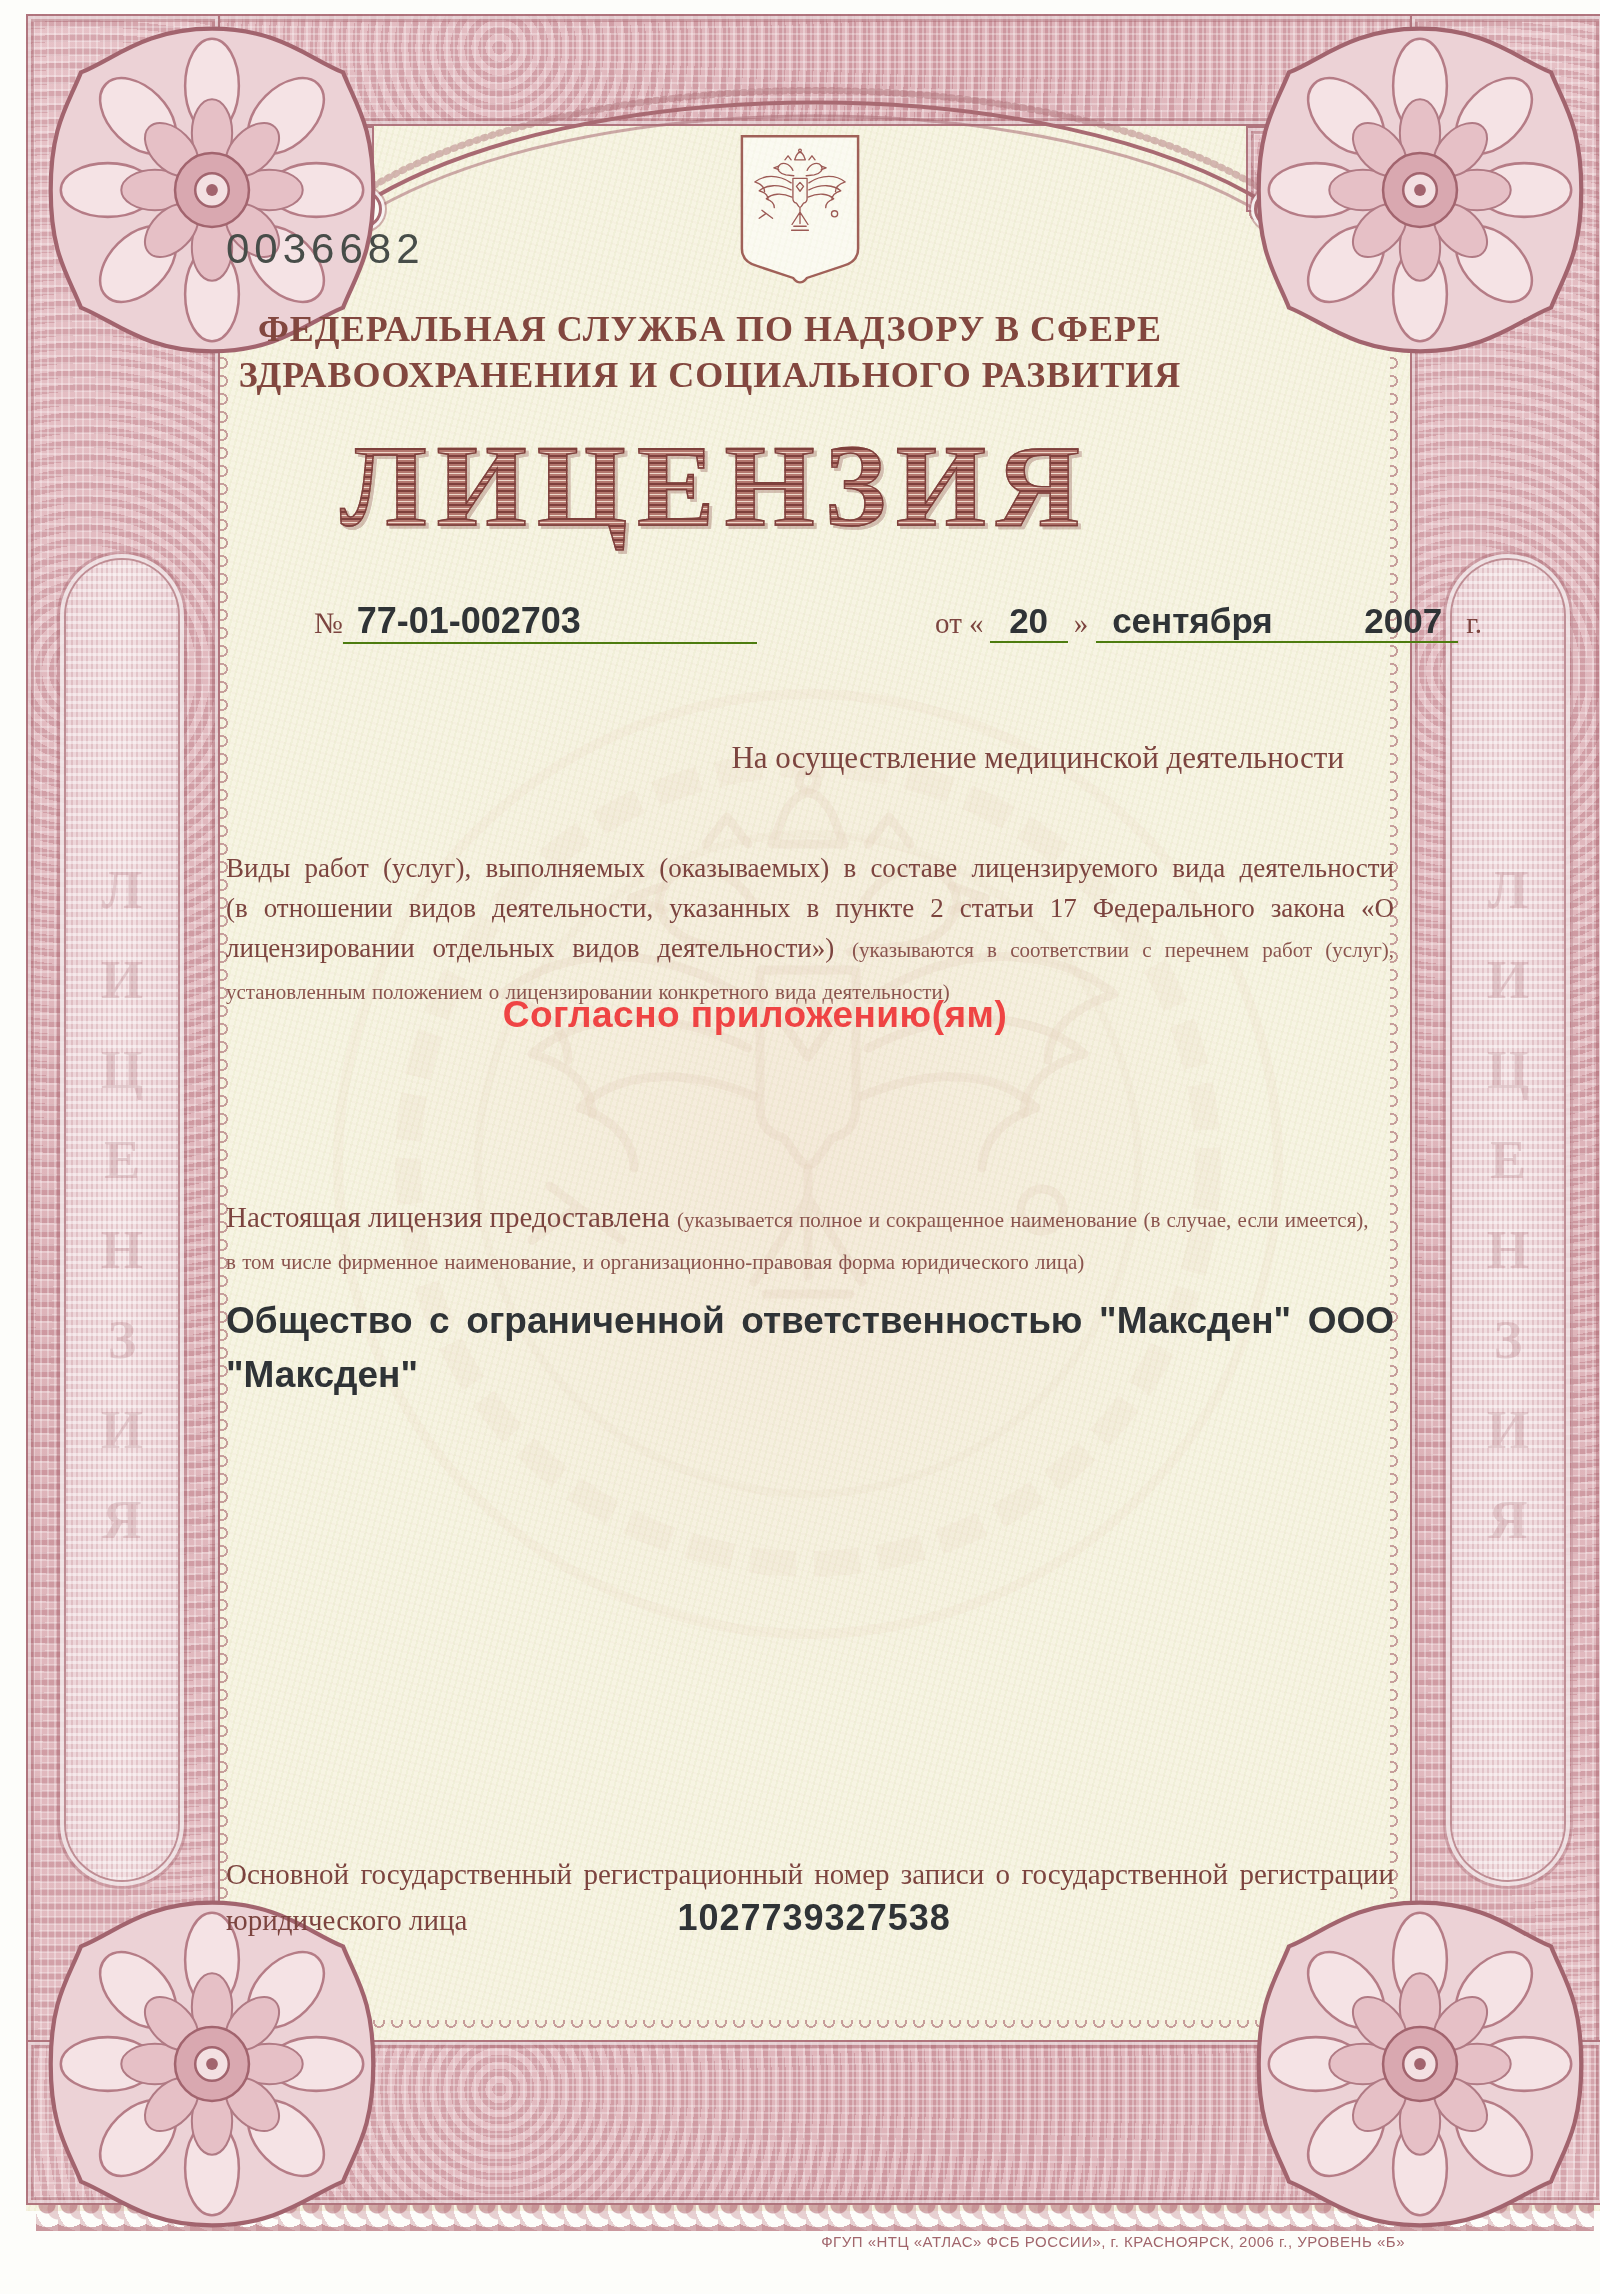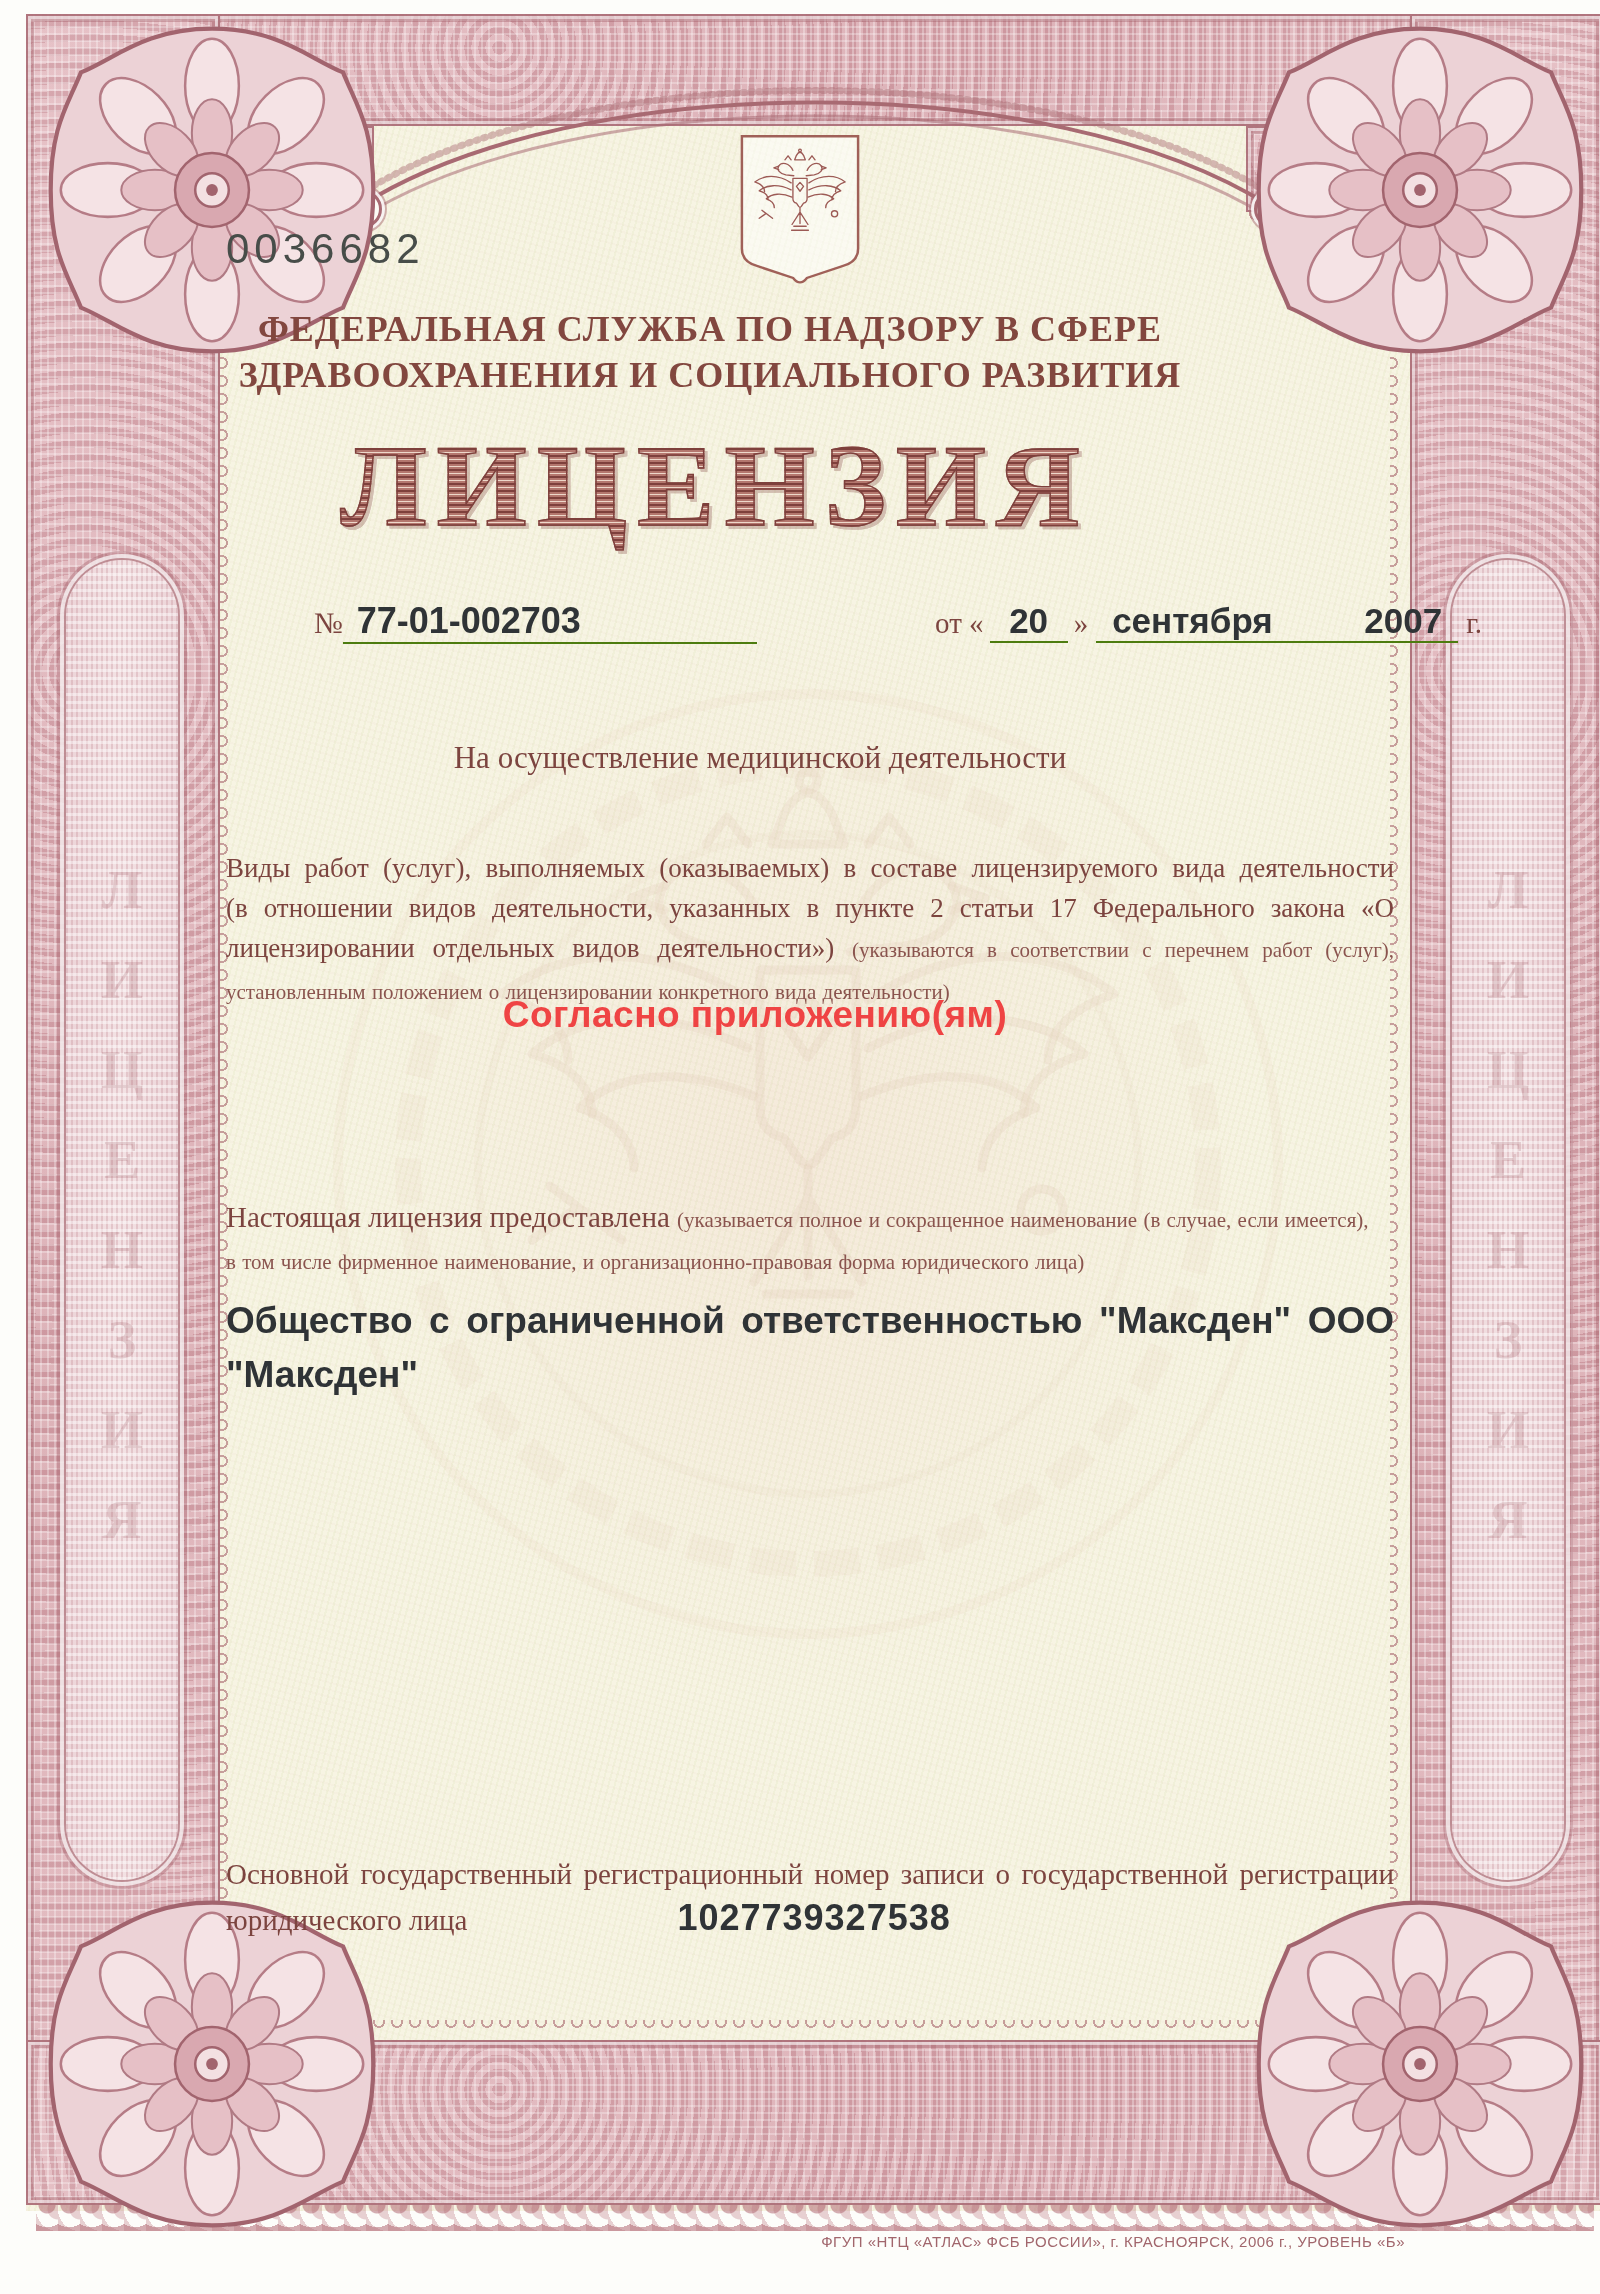--- a/index.html
+++ b/index.html
@@ -87,21 +87,21 @@
   .no-sign{font-size:30px;}
   .uline{border-bottom:2px solid #4d7c0f;}
   .no-value{font-family:"Liberation Sans",sans-serif;font-weight:bold;font-size:36px;
     color:#2f3336;width:400px;padding-left:14px;}
   .no-gap{flex:1;}
   .date-part{font-size:29px;white-space:nowrap;}
   .day-value{font-family:"Liberation Sans",sans-serif;font-weight:bold;font-size:35px;color:#2f3336;
     width:78px;text-align:center;margin:0 6px;}
   .monthyear{display:inline-flex;justify-content:space-between;width:330px;padding:0 16px;margin:0 8px;
     font-family:"Liberation Sans",sans-serif;font-weight:bold;font-size:35px;color:#2f3336;}
-  .activity{top:511px;text-align:center;transform:translateX(-50px);font-size:31px;color:#7c443f;}
+  .activity{top:511px;text-align:right;transform:translateX(-50px);font-size:31px;color:#7c443f;}
   .works{top:619px;text-align:justify;font-size:27px;line-height:40px;word-spacing:4px;color:#7c443f;}
   .small-note{font-size:21px;color:#8a544e;word-spacing:1px;}
   .according{top:765px;text-align:center;transform:translateX(-55px);
     font-family:"Liberation Sans",sans-serif;font-weight:bold;font-size:37px;color:#ef4444;
     letter-spacing:.5px;}
   .grantee-clause{top:967px;font-size:29px;line-height:42px;text-align:left;color:#7c443f;}
   .grantee-name{top:1053px;font-family:"Liberation Sans",sans-serif;font-weight:bold;
     font-size:37px;line-height:54px;color:#2f3336;}
   .grantee-name .l1{text-align:justify;text-align-last:justify;margin-top:12px;}
   .ogrn{top:1623px;font-size:29px;line-height:44px;}

